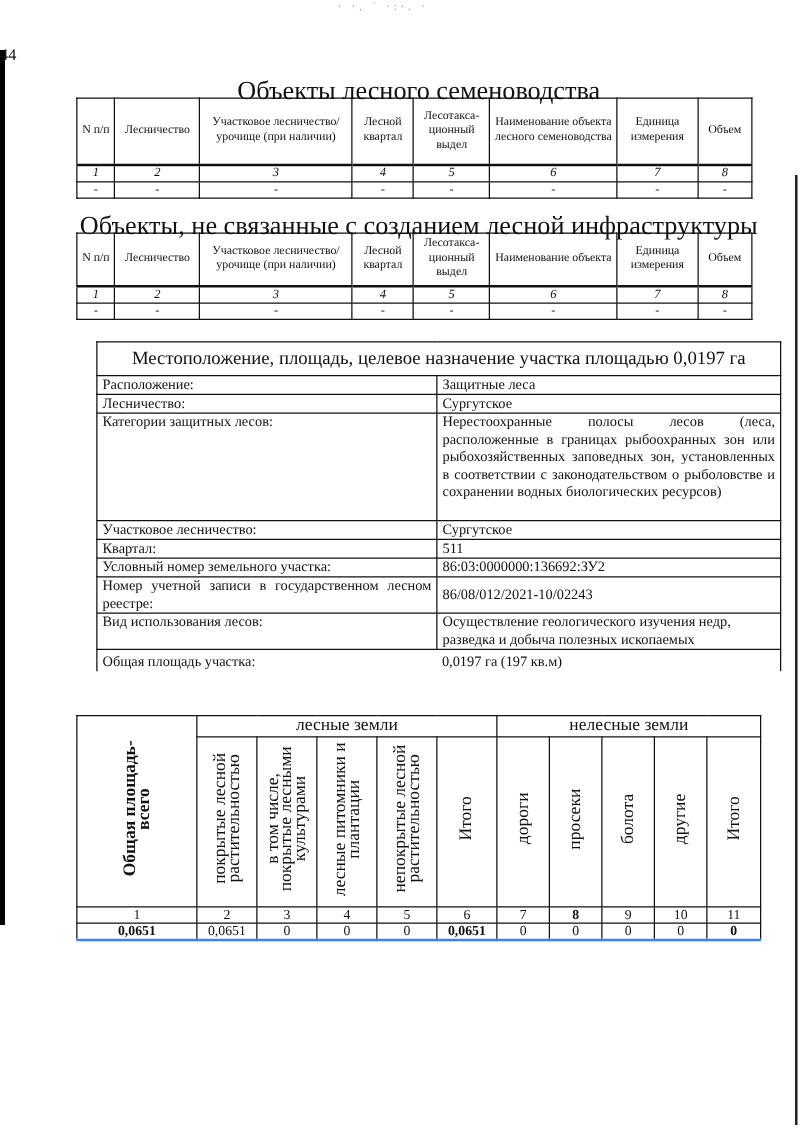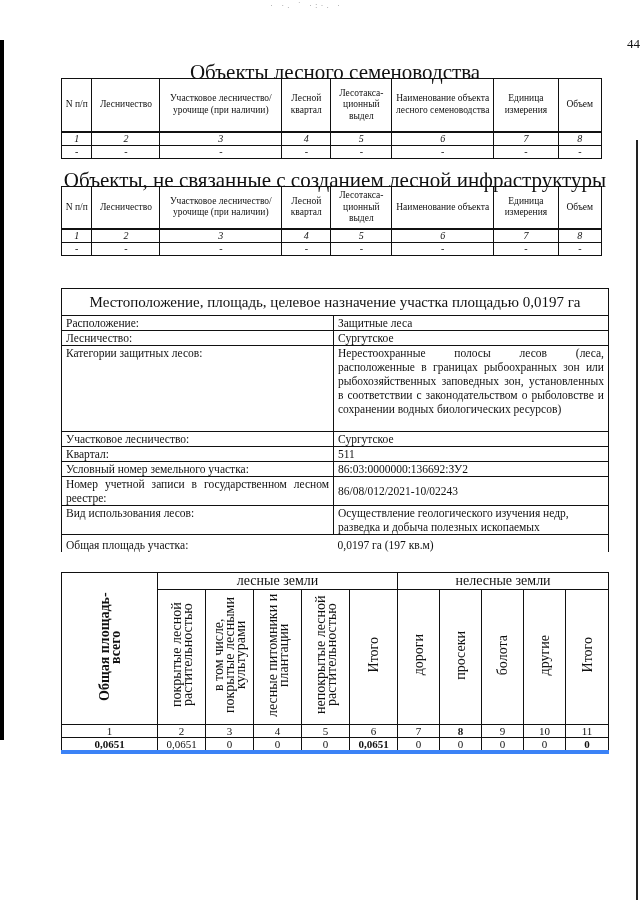--- a/index.html
+++ b/index.html
@@ -2,21 +2,21 @@
 <html><head>
 <meta charset="utf-8">
 <style>
   html, body { margin:0; padding:0; background:#ffffff; }
   body { width:640px; height:905px; position:relative; overflow:hidden;
          font-family:"Liberation Serif","DejaVu Serif",serif; color:#111; }
   .left-edge { position:absolute; left:0; top:40px; width:4px; height:700px; background:#000; }
   .right-edge { position:absolute; right:2px; top:140px; width:2px; height:760px; background:#222; }
   .scan-noise { position:absolute; top:0; left:270px; width:140px; height:22px;
                 font-size:9px; color:#999; letter-spacing:3px; }
-  .page-number { position:absolute; top:36px; left:0; width:640px; text-align:right; font-size:13px; }
+  .page-number { position:absolute; top:36px; left:0; width:640px; text-align:left; font-size:13px; }
   .sec-title { position:absolute; left:60px; width:550px; text-align:center; font-size:21px; }
   table { border-collapse:collapse; position:absolute; left:61px; table-layout:fixed; }
   td, th { border:1px solid #111; padding:0 2px; font-weight:normal; }
   .small th { font-size:9.5px; line-height:11.5px; text-align:center; vertical-align:middle; }
   .small td { font-size:10px; height:12px; text-align:center; line-height:12px; }
   .small tr.num td { font-style:italic; border-bottom:1px solid #111; }
   .small tr.hdr th { border-bottom:2px solid #111; }
 
   .loc { width:547px; }
   .loc td { font-size:11.5px; line-height:14px; vertical-align:top; padding:0 4px; }
@@ -124,21 +124,21 @@
     <td>-</td>
     <td>-</td>
     <td>-</td>
     <td>-</td>
     <td>-</td>
     <td>-</td>
   </tr>
 </tbody>
   </table>
 
-<table class="loc" style="top:288px;">
+<table class="loc" style="top:273px;margin-left:16px;">
   <colgroup>
       <col style="width:272px">
       <col style="width:275px">
     </colgroup>
   <tbody>
       <tr>
         <td colspan="2" class="title">Местоположение, площадь, целевое назначение участка площадью 0,0197 га</td>
       </tr>
   <tr>
     <td>Расположение:</td>
@@ -217,21 +217,21 @@
     <td>3</td>
     <td>4</td>
     <td>5</td>
     <td>6</td>
     <td>7</td>
     <td class="bold">8</td>
     <td>9</td>
     <td>10</td>
     <td>11</td>
   </tr>
-  <tr style="border-bottom:4px solid #3b82f6;">
+  <tr style="border-bottom:2px solid #3b82f6;">
     <td class="bold">0,0651</td>
     <td>0,0651</td>
     <td>0</td>
     <td>0</td>
     <td>0</td>
     <td class="bold">0,0651</td>
     <td>0</td>
     <td>0</td>
     <td>0</td>
     <td>0</td>

